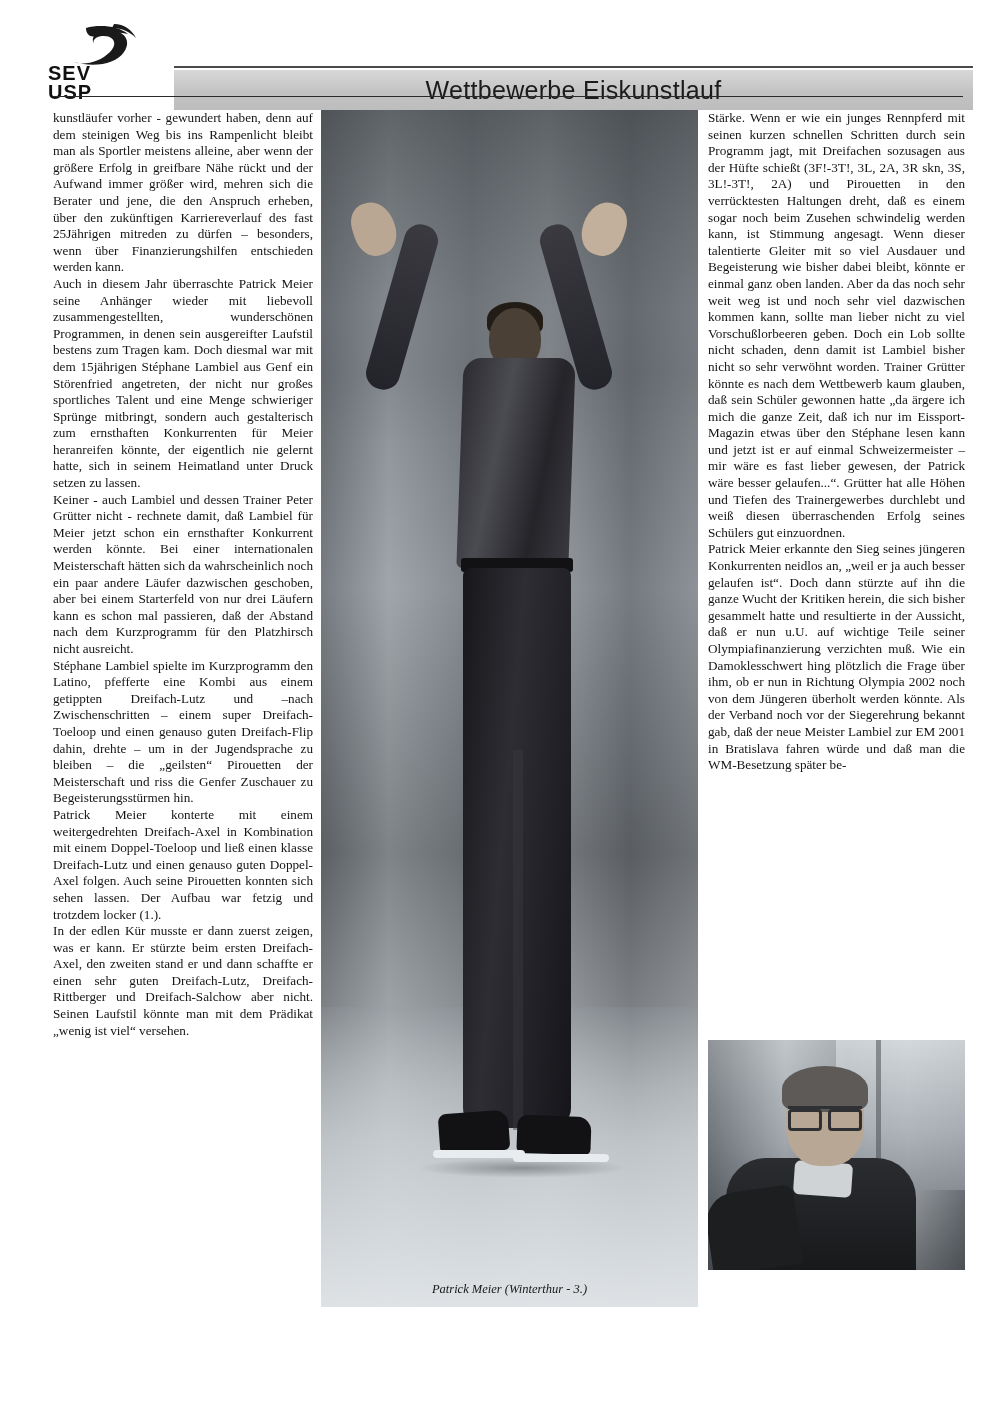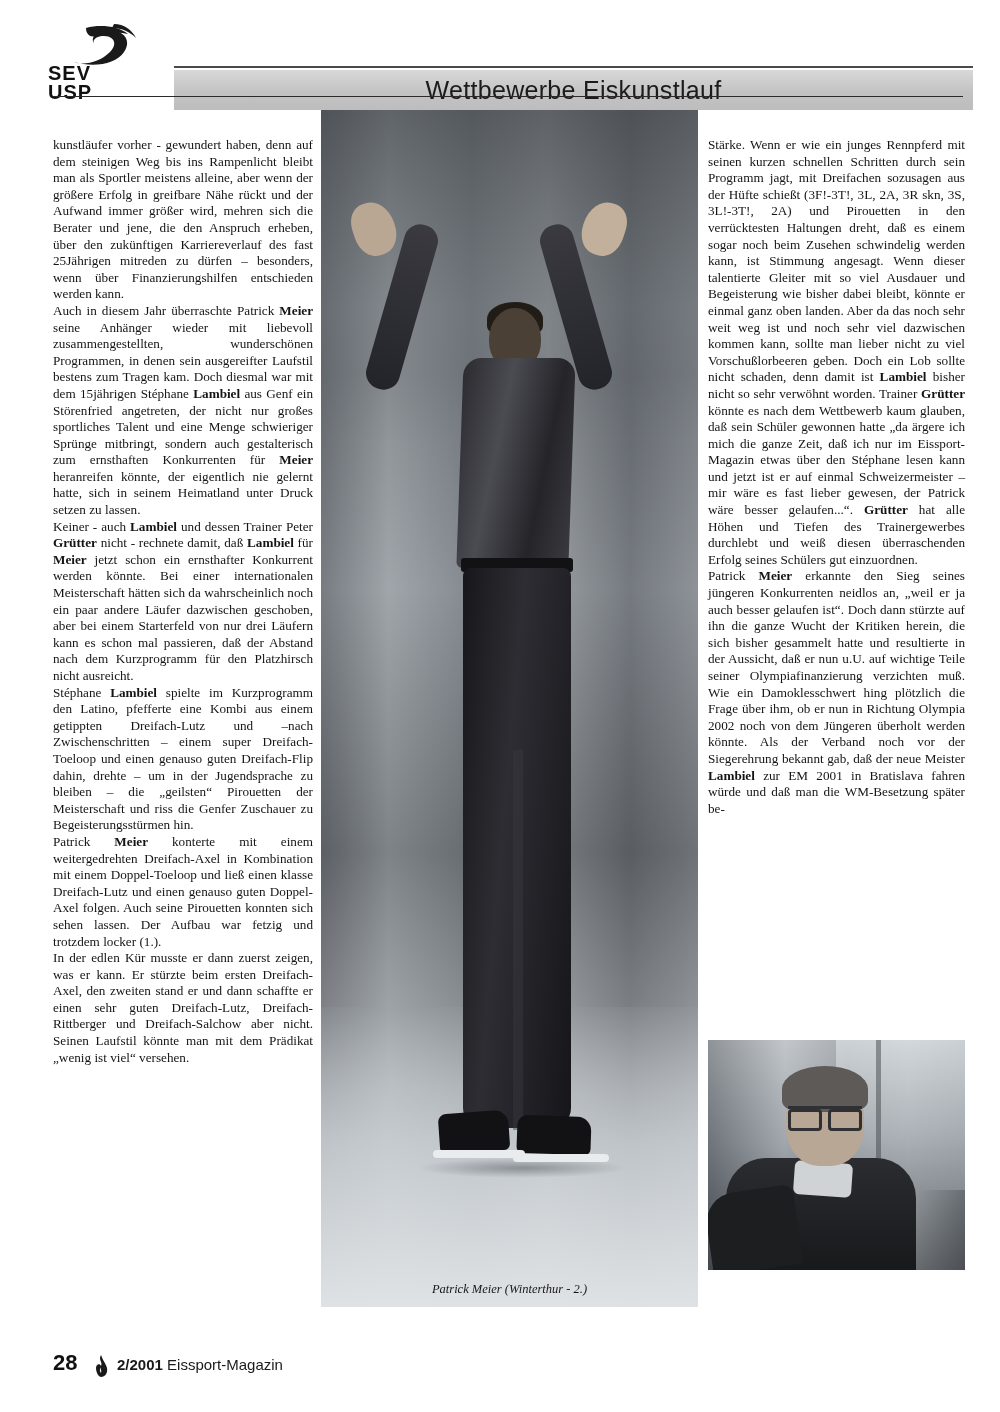--- a/index.html
+++ b/index.html
@@ -105,38 +105,37 @@
 
   
   .col {
     position: absolute;
     font-size: 13.2px;
     line-height: 16.6px;
     text-align: justify;
     text-justify: inter-word;
     hyphens: manual;
     color: #141414;
-    margin-top: 27px;
   }
   .col p {
     margin: 0;
     text-indent: 0;
   }
   .col-left {
     left: 45px;
     top: 110px;
     width: 260px;
   }
   .col-right {
     left: 700px;
     top: 110px;
     width: 257px;
   }
 
-  b { font-weight: bold; }
+  b { font-weight: normal; }
 
   
   .photo-main {
     position: absolute;
     left: 313px;
     top: 110px;
     width: 377px;
     height: 1197px;
     background: #8e9296;
     overflow: hidden;
@@ -429,46 +428,32 @@
     <div class="sk sk-head"></div>
     <div class="sk sk-torso"></div>
     <div class="sk sk-belt"></div>
     <div class="sk sk-legs"></div>
     <div class="sk sk-leg-split"></div>
     <div class="sk sk-boot-l"></div>
     <div class="sk sk-boot-r"></div>
     <div class="sk sk-blade-l"></div>
     <div class="sk sk-blade-r"></div>
   </div>
-  <div class="photo-caption-main">Patrick Meier (Winterthur - 2.)</div>
+  <div class="photo-caption-main">Patrick Meier (Winterthur - 3.)</div>
 
   <div class="col col-right">
     <p>Stärke. Wenn er wie ein junges Rennpferd mit seinen kurzen schnellen Schritten durch sein Programm jagt, mit Dreifachen sozusagen aus der Hüfte schießt (3F!-3T!, 3L, 2A, 3R skn, 3S, 3L!-3T!, 2A) und Pirouetten in den verrücktesten Haltungen dreht, daß es einem sogar noch beim Zusehen schwindelig werden kann, ist Stimmung angesagt. Wenn dieser talentierte Gleiter mit so viel Ausdauer und Begeisterung wie bisher dabei bleibt, könnte er einmal ganz oben landen. Aber da das noch sehr weit weg ist und noch sehr viel dazwischen kommen kann, sollte man lieber nicht zu viel Vorschußlorbeeren geben. Doch ein Lob sollte nicht schaden, denn damit ist <b>Lambiel</b> bisher nicht so sehr verwöhnt worden. Trainer <b>Grütter</b> könnte es nach dem Wettbewerb kaum glauben, daß sein Schüler gewonnen hatte „da ärgere ich mich die ganze Zeit, daß ich nur im Eissport-Magazin etwas über den Stéphane lesen kann und jetzt ist er auf einmal Schweizermeister –mir wäre es fast lieber gewesen, der Patrick wäre besser gelaufen...“. <b>Grütter</b> hat alle Höhen und Tiefen des Trainergewerbes durchlebt und weiß diesen überraschenden Erfolg seines Schülers gut einzuordnen.</p>
     <p>Patrick <b>Meier</b> erkannte den Sieg seines jüngeren Konkurrenten neidlos an, „weil er ja auch besser gelaufen ist“. Doch dann stürzte auf ihn die ganze Wucht der Kritiken herein, die sich bisher gesammelt hatte und resultierte in der Aussicht, daß er nun u.U. auf wichtige Teile seiner Olympiafinanzierung verzichten muß. Wie ein Damoklesschwert hing plötzlich die Frage über ihm, ob er nun in Richtung Olympia 2002 noch von dem Jüngeren überholt werden könnte. Als der Verband noch vor der Siegerehrung bekannt gab, daß der neue Meister <b>Lambiel</b> zur EM 2001 in Bratislava fahren würde und daß man die WM-Besetzung später be-</p>
   </div>
 
   <div class="photo-second">
     <div class="p2-bg"></div>
     <div class="p2-window"></div>
     <div class="p2-body"></div>
     <div class="p2-arm"></div>
     <div class="p2-collar"></div>
     <div class="p2-head"></div>
     <div class="p2-hair"></div>
     <div class="p2-glasses"></div>
   </div>
 
-  <div class="footer">
-
-    <div class="page-number">28</div>
-    <div class="footer-flame">
-      <svg width="20" height="24" viewBox="0 0 20 24" xmlns="http://www.w3.org/2000/svg">
-        <path d="M10 1 C 7 6, 12 8, 10 12 C 9 9, 5 10, 5 14 C 5 19, 8 23, 10 23 C 14 23, 17 19, 16 14 C 15.2 10, 12 7, 10 1 Z" fill="#1a1a1a"></path>
-        <path d="M10 13 C 9 15, 11 16, 10 19 C 8.5 17.5, 8.5 15 10 13 Z" fill="#ffffff"></path>
-      </svg>
-    </div>
-    <div class="footer-text">
-      <b>2/2001</b>
-      <span>Eissport-Magazin</span>
-    </div>
-  </div>
 
 </div>
 
 </body></html>

